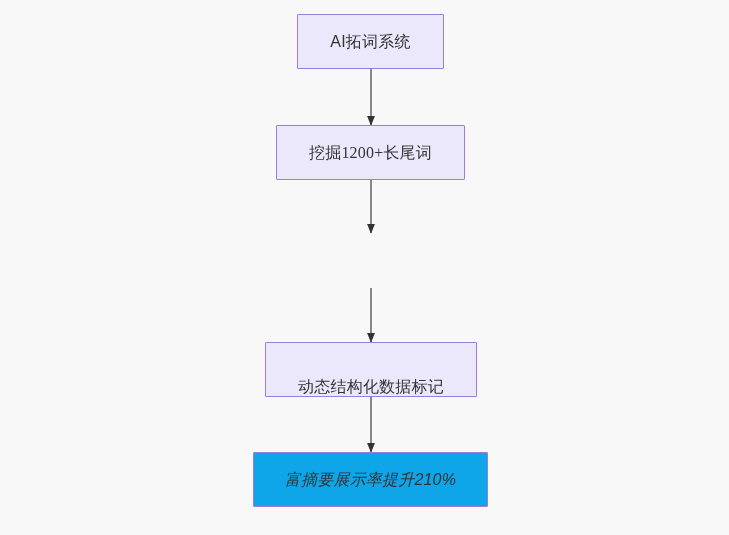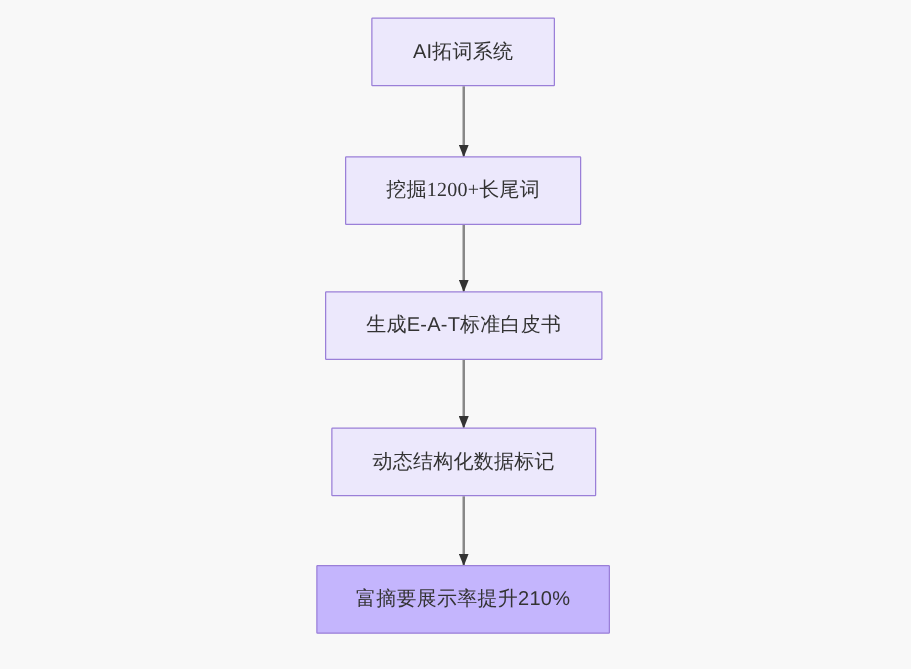--- a/index.html
+++ b/index.html
@@ -71,25 +71,22 @@
   </svg>
 
   <div class="node" id="node-n1" style="left: 297px; top: 14px; width: 147px; height: 55px; background: rgb(236, 232, 252); border-color: rgb(154, 127, 216); color: rgb(51, 51, 51);">
     <span class="node-label">AI拓词系统</span>
   </div>
 
   <div class="node" id="node-n2" style="left: 276px; top: 125px; width: 189px; height: 55px; background: rgb(236, 232, 252); border-color: rgb(154, 127, 216); color: rgb(51, 51, 51); font-family: Liberation Serif, serif;">
     <span class="node-label">挖掘1200+长尾词</span>
   </div>
 
-  <div class="node" id="node-n3" style="left: 260px; top: 233px; width: 222px; height: 55px; background: rgb(236, 232, 252); border-color: rgb(154, 127, 216); color: rgb(51, 51, 51);">
-    <span class="node-label">生成E-A-T标准白皮书</span>
-  </div>
 
-  <div class="node" id="node-n4" style="left: 265px; top: 342px; width: 212px; height: 55px; background: rgb(236, 232, 252); border-color: rgb(154, 127, 216); color: rgb(51, 51, 51);">
+  <div class="node" id="node-n4" style="left: 265px; top: 342px; width: 212px; height: 55px; background: rgb(236, 232, 252); border-color: rgb(154, 127, 216); color: rgb(51, 51, 51); align-items: flex-end;">
     <span class="node-label">动态结构化数据标记</span>
   </div>
 
-  <div class="node" id="node-n5" style="left: 253px; top: 452px; width: 235px; height: 55px; background: #c4b5fd; border-color: rgb(154, 127, 216); color: rgb(51, 51, 51);">
+  <div class="node" id="node-n5" style="left: 253px; top: 452px; width: 235px; height: 55px; background: #0ea5e9; border-color: rgb(154, 127, 216); color: rgb(51, 51, 51); font-style: italic;">
     <span class="node-label">富摘要展示率提升210%</span>
   </div>
 
 </div>
 
 </body></html>

